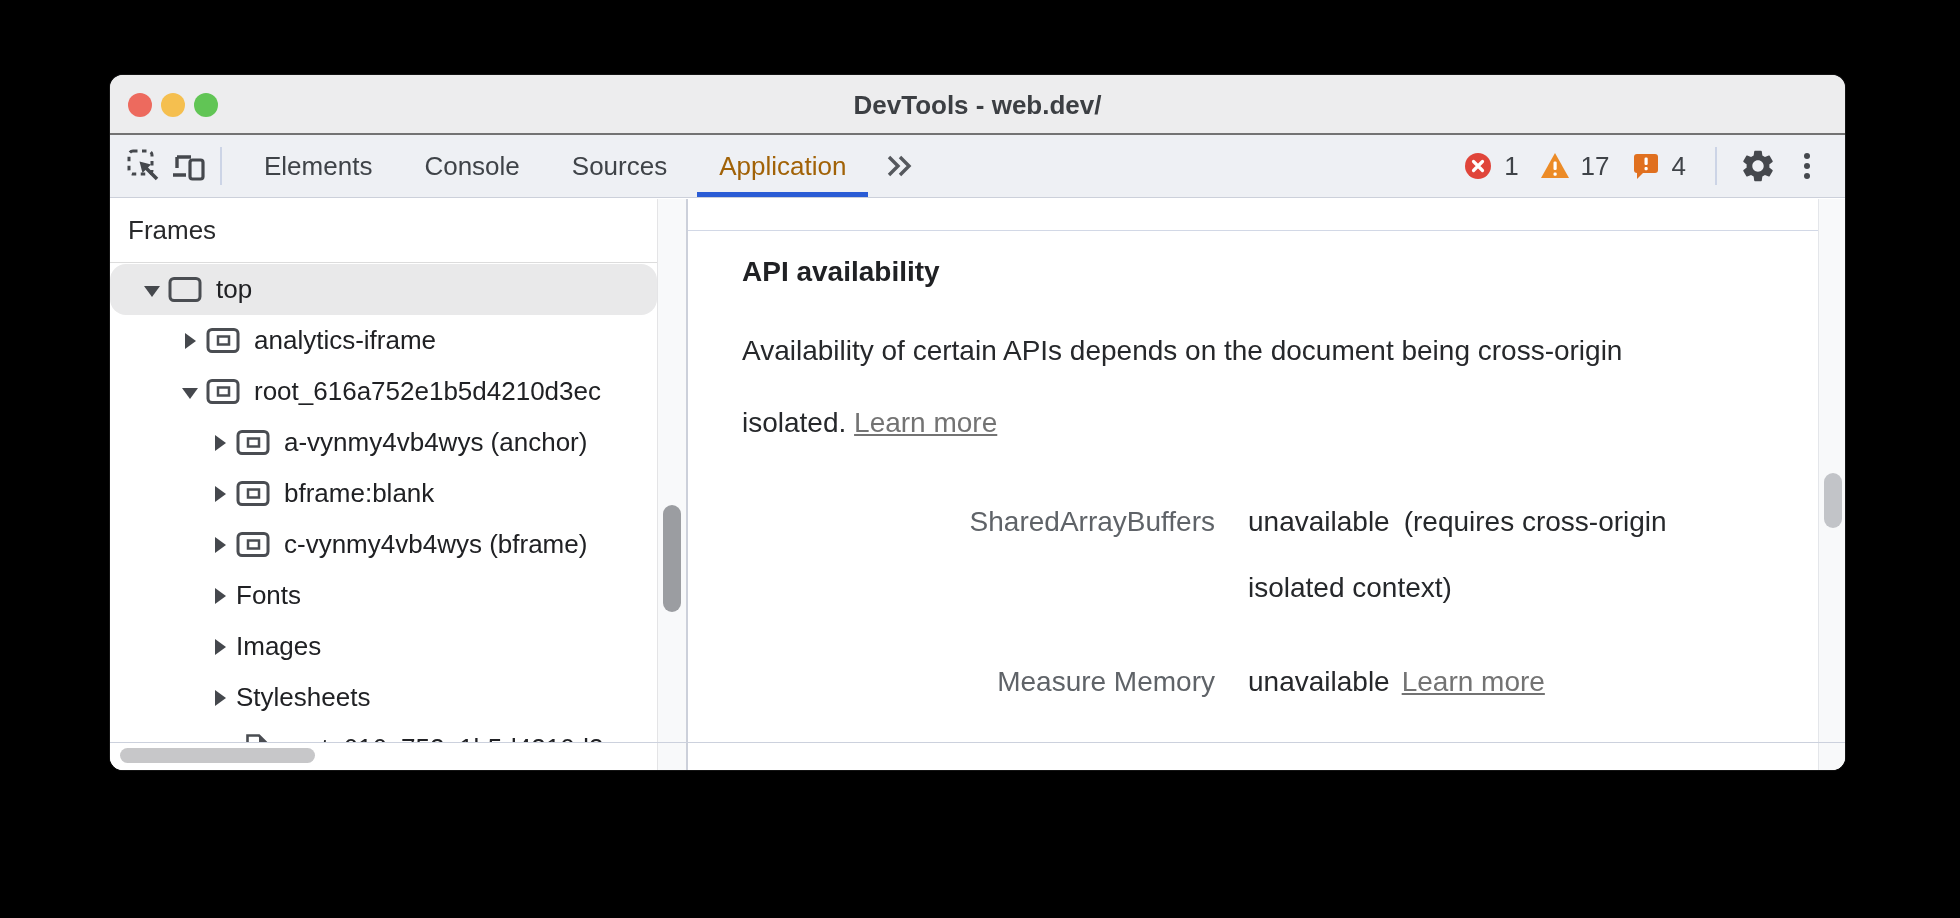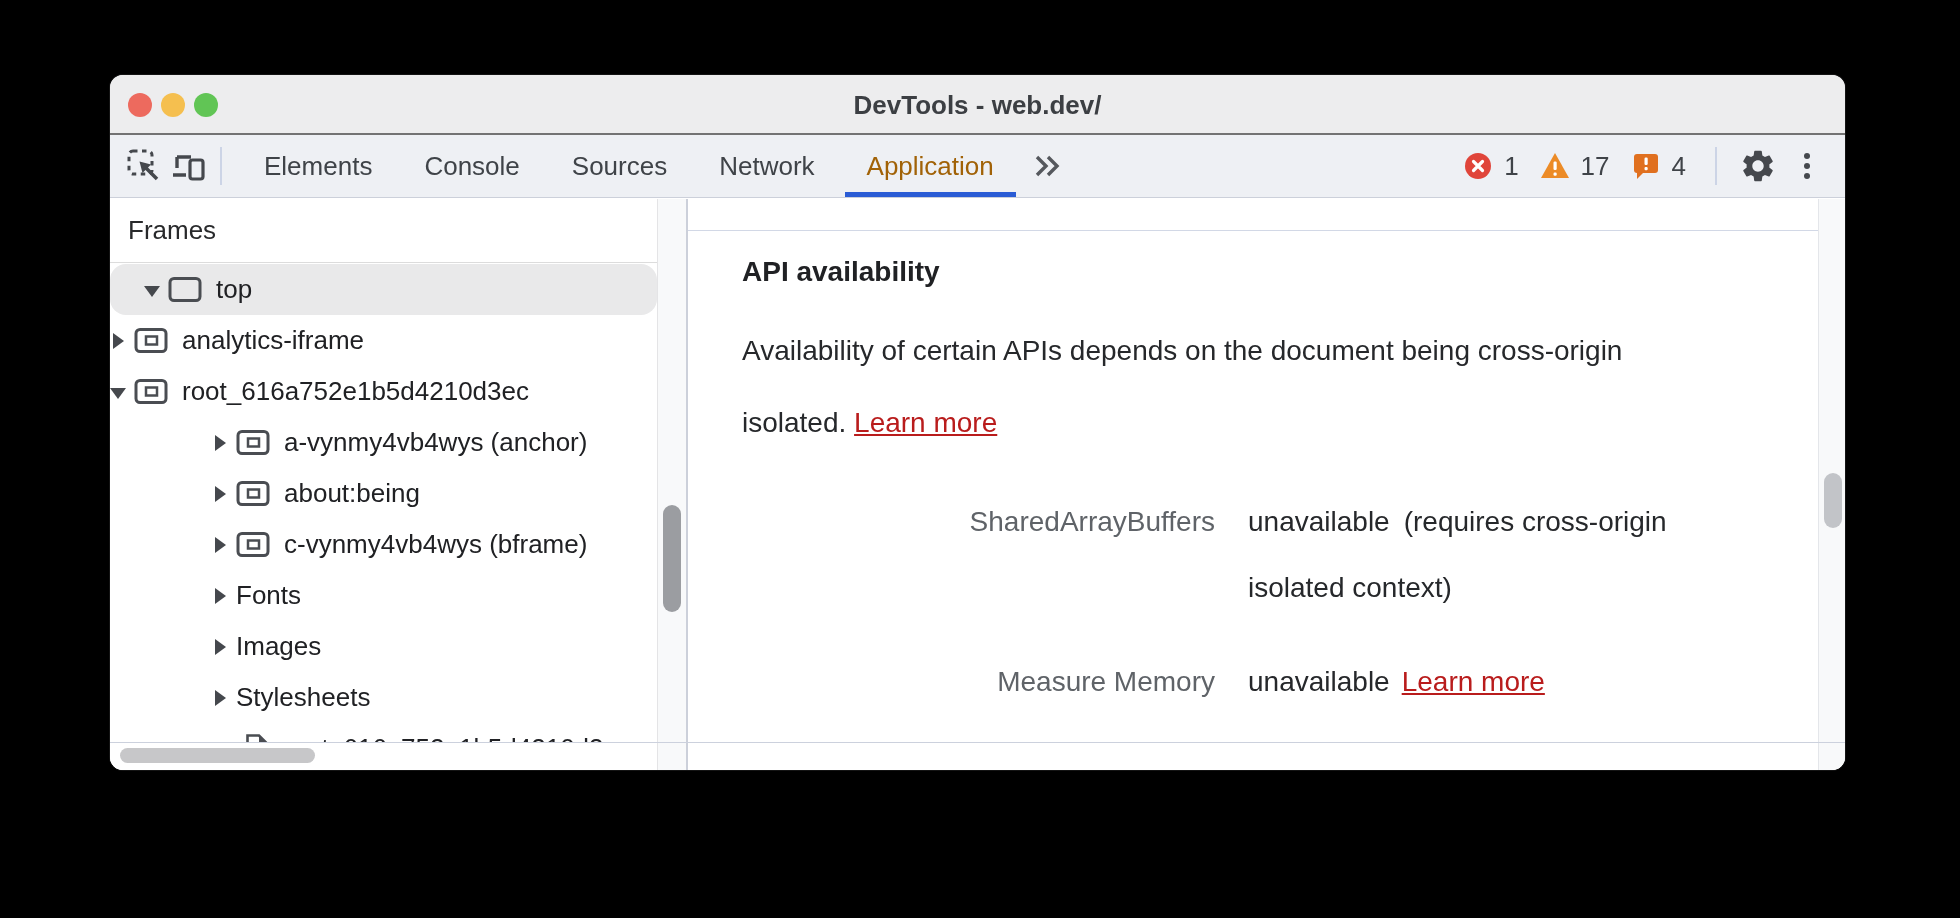--- a/index.html
+++ b/index.html
@@ -39,34 +39,34 @@
   .row{height:51px;display:flex;align-items:center;white-space:nowrap;overflow:hidden;border-radius:16px;}
   .row.selected{background:#e9e9ea;}
   .row .tlabel{font-size:26px;color:#202124;}
   .tri{width:16px;height:16px;flex:none;margin-right:8px;position:relative;}
   .tri.down::after{content:"";position:absolute;left:0;top:4px;border-left:8px solid transparent;
     border-right:8px solid transparent;border-top:11px solid #45484d;}
   .tri.right::after{content:"";position:absolute;left:3px;top:0;border-top:8px solid transparent;
     border-bottom:8px solid transparent;border-left:11px solid #45484d;}
   .fricon{flex:none;margin-right:14px;}
   .pad1{padding-left:34px;}
-  .pad2{}
+  .pad2{padding-left:72px;}
   .pad3{padding-left:102px;}
   .pad4{padding-left:134px;}
   .side-gutter{position:absolute;left:547px;width:29px;top:0;bottom:0;background:#f8f9fa;
     border-left:1px solid #e4e4e6;}
   .vthumb-side{position:absolute;left:5px;top:306px;width:18px;height:107px;background:#9b9da1;border-radius:9px;}
   .splitter{position:absolute;left:576px;width:2px;top:0;bottom:0;background:#ccd0da;}
   
   .main{position:absolute;left:578px;width:1130px;top:0;bottom:0;background:#fff;overflow:hidden;}
   .report-topstrip{height:32px;border-bottom:1px solid #d2d8e6;}
   .report{padding:0 40px 0 54px;}
   .sec-title{margin-top:24px;font-size:28px;font-weight:bold;color:#202124;line-height:34px;}
   .desc{margin-top:26px;width:960px;font-size:28px;line-height:72px;color:#26282b;}
-  a.lnk{color:#b91c1c;text-decoration:underline;cursor:pointer;}
+  a.lnk{color:#737373;text-decoration:underline;cursor:pointer;}
   .fields{margin-top:30px;}
   .field{display:flex;align-items:flex-start;font-size:28px;line-height:66px;}
   .field + .field{margin-top:28px;}
   .flabel{width:473px;text-align:right;color:#5f6368;flex:none;}
   .fvalue{width:520px;margin-left:33px;color:#26282b;}
   .fdetail{margin-left:14px;}
   .flink{margin-left:12px;}
   .right-gutter{position:absolute;left:1708px;right:0;top:0;bottom:0;background:#f8f9fa;
     border-left:1px solid #e4e6ea;}
   .vthumb-main{position:absolute;left:5px;top:274px;width:18px;height:55px;background:#c2c4c8;border-radius:9px;}
@@ -108,23 +108,20 @@
     <div class="tabs">
       <div class="tab">
           <span>Elements</span>
         </div>
       <div class="tab">
           <span>Console</span>
         </div>
       <div class="tab">
           <span>Sources</span>
         </div>
-      <div class="tab">
-          <span>Network</span>
-        </div>
       <div class="tab active">
         <span>Application</span>
         <div class="underline"></div>
       </div>
     </div>
     <div class="tbtn moretabs">
       <svg width="30" height="26" viewBox="0 0 30 26">
         <path d="M4 4 L13 13 L4 22" fill="none" stroke="#55585d" stroke-width="3.4"></path>
         <path d="M15 4 L24 13 L15 22" fill="none" stroke="#55585d" stroke-width="3.4"></path>
       </svg>
@@ -213,21 +210,21 @@
           </svg>
           <span class="tlabel">a-vynmy4vb4wys (anchor)</span>
         </div>
 
         <div class="row pad3">
           <span class="tri right"></span>
           <svg class="fricon" width="34" height="27" viewBox="0 0 34 27">
             <rect x="2" y="2.5" width="30" height="22" rx="4" fill="none" stroke="#4a4d52" stroke-width="3"></rect>
             <rect x="12" y="9.5" width="11" height="8" fill="none" stroke="#4a4d52" stroke-width="2.5"></rect>
           </svg>
-          <span class="tlabel">about:being</span>
+          <span class="tlabel">bframe:blank</span>
         </div>
 
         <div class="row pad3">
           <span class="tri right"></span>
           <svg class="fricon" width="34" height="27" viewBox="0 0 34 27">
             <rect x="2" y="2.5" width="30" height="22" rx="4" fill="none" stroke="#4a4d52" stroke-width="3"></rect>
             <rect x="12" y="9.5" width="11" height="8" fill="none" stroke="#4a4d52" stroke-width="2.5"></rect>
           </svg>
           <span class="tlabel">c-vynmy4vb4wys (bframe)</span>
         </div>

